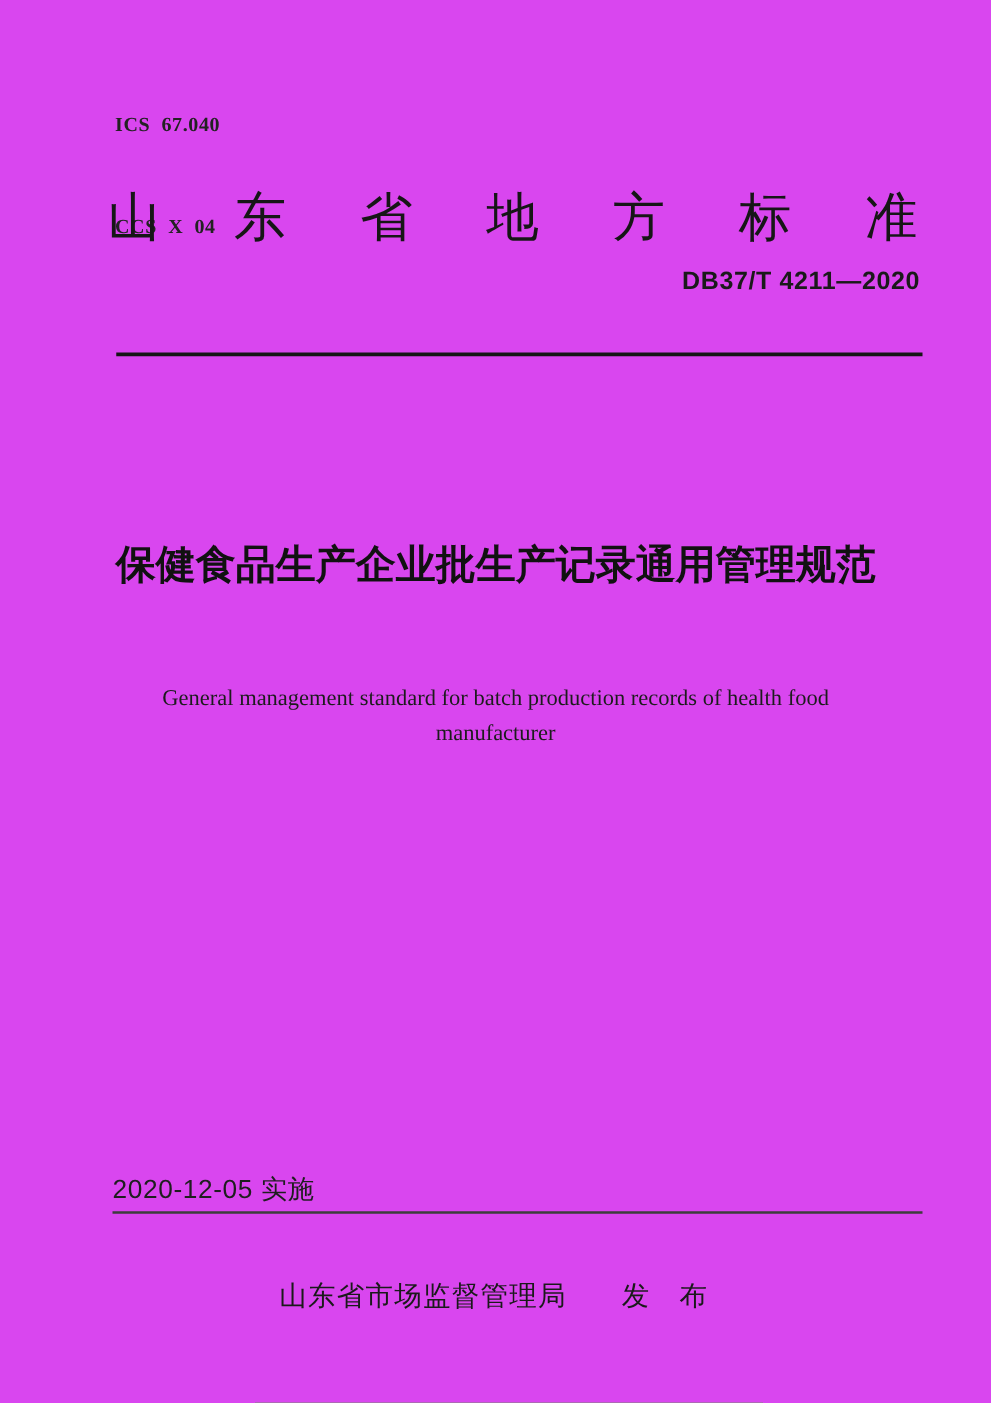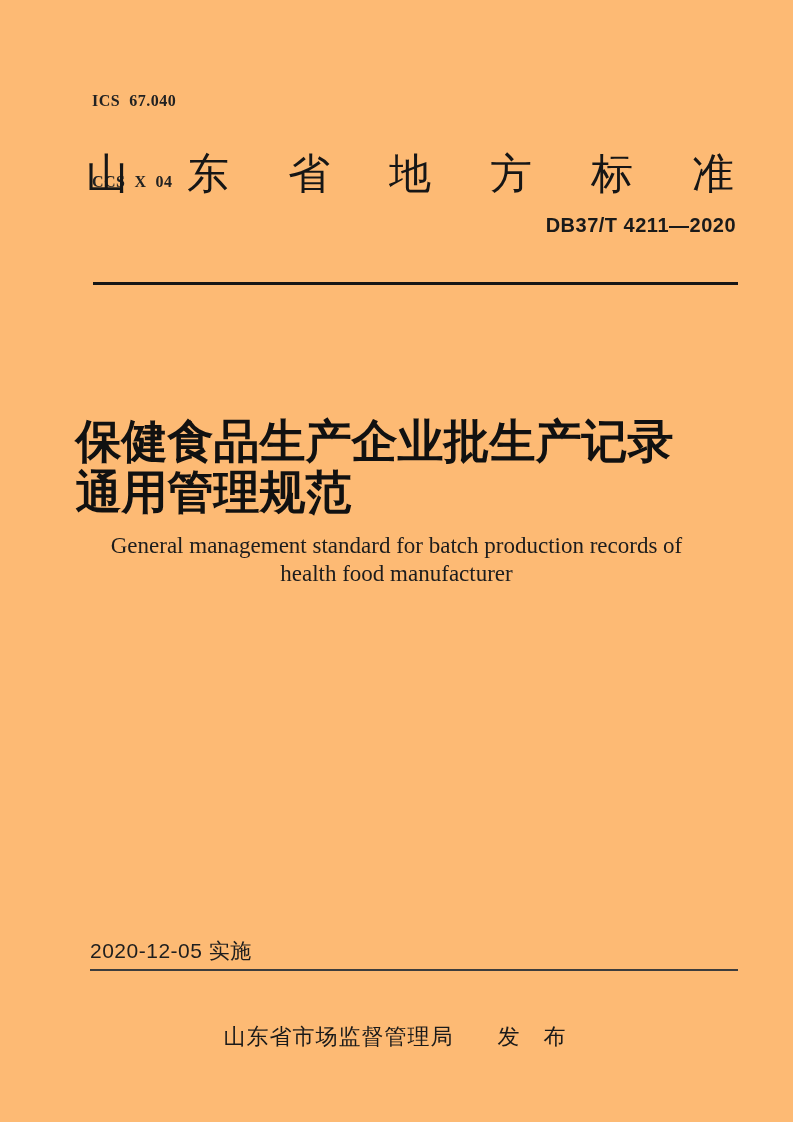--- a/index.html
+++ b/index.html
@@ -2,21 +2,21 @@
 <html><head>
 <meta charset="utf-8">
 <style>
   * { margin: 0; padding: 0; box-sizing: border-box; }
   html, body { background: #888; }
   .page {
     position: relative;
     width: 793px;
     height: 1122px;
     margin: 0 auto;
-    background: #fdba74;
+    background: #d946ef;
     font-family: "Liberation Sans", sans-serif;
     color: #1c1c1c;
     overflow: hidden;
   }
 
   
   .codes {
     position: absolute;
     left: 92px;
     top: 33px;
@@ -84,37 +84,38 @@
     width: 645px;
     height: 3px;
     background: #161616;
   }
 
   
   .title-zh {
     position: absolute;
     left: 50%;
     transform: translateX(-50%);
-    top: 416px;
+    top: 426px;
     width: 642px;
-    font-size: 46px;
+    font-size: 32px;
     font-weight: 700;
     line-height: 51px;
+    text-align: center;
     color: #111;
   }
 
   
   .title-en {
     position: absolute;
     left: 50%;
     transform: translateX(-50%);
-    top: 532px;
+    top: 544px;
     width: 620px;
     font-family: "Liberation Serif", serif;
-    font-size: 23px;
+    font-size: 18px;
     font-weight: 400;
     line-height: 28px;
     text-align: center;
     color: #1c1c1c;
   }
 
   
   .date-row {
     position: absolute;
     left: 90px;

